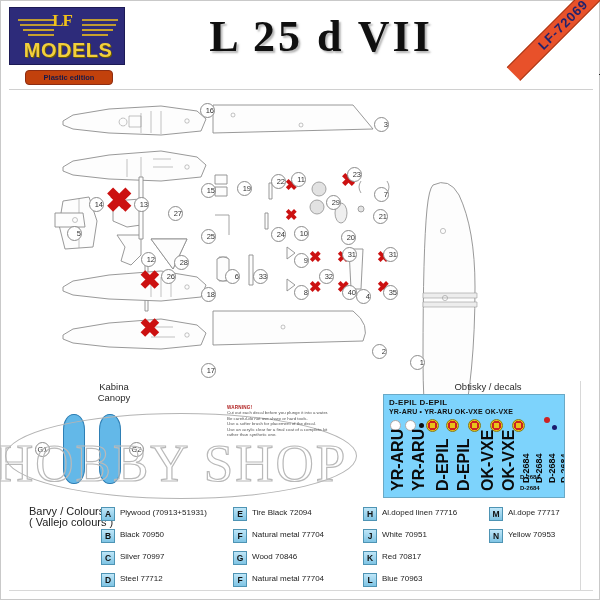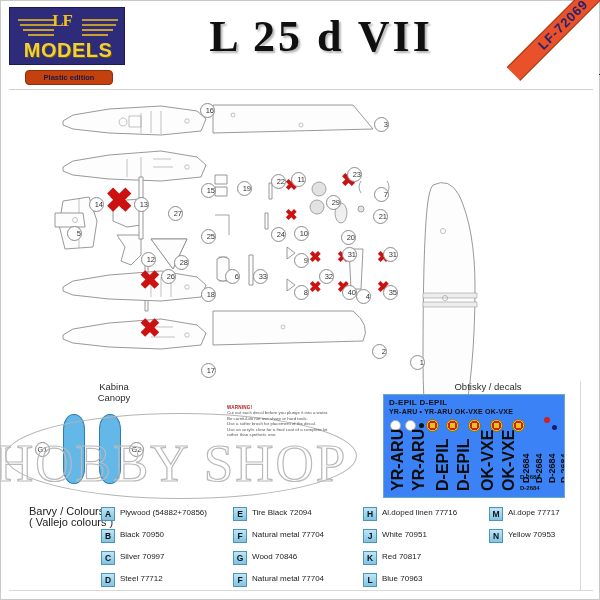--- a/index.html
+++ b/index.html
@@ -153,21 +153,21 @@
   .warn-line { font-size: 4.4px; color: #555; line-height: 5.6px; }
 
   
   .decal-title {
     position: absolute; left: 382px; top: 380px; width: 210px;
     text-align: center; font-size: 9.5px; color: #2b2b2b;
   }
   .decal-sheet {
     position: absolute; left: 382px; top: 393px;
     width: 182px; height: 104px;
-    background: #3b82f6;
+    background: #7dd3fc;
     border: 1px solid #6aa9c6;
     overflow: hidden;
   }
   .dc-row-top {
     position: absolute; left: 5px; top: 3px;
     font-size: 8px; font-weight: bold; color: #111; letter-spacing: .3px;
     white-space: nowrap;
   }
   .dc-row-top2 {
     position: absolute; left: 5px; top: 13px;
@@ -447,21 +447,21 @@
   <div class="colours-head">
     <div>Barvy / Colours</div>
     <div>( Vallejo colours )</div>
   </div>
 
   <div class="ctable">
 
     <div class="ccol" style="left:0px;">
       <div class="crow">
         <span class="ckey">A</span>
-        <span class="cval">Plywood (54882+70856)</span>
+        <span class="cval">Plywood (70913+51931)</span>
       </div>
       <div class="crow">
         <span class="ckey">B</span>
         <span class="cval">Black 70950</span>
       </div>
       <div class="crow">
         <span class="ckey">C</span>
         <span class="cval">Silver 70997</span>
       </div>
       <div class="crow">

